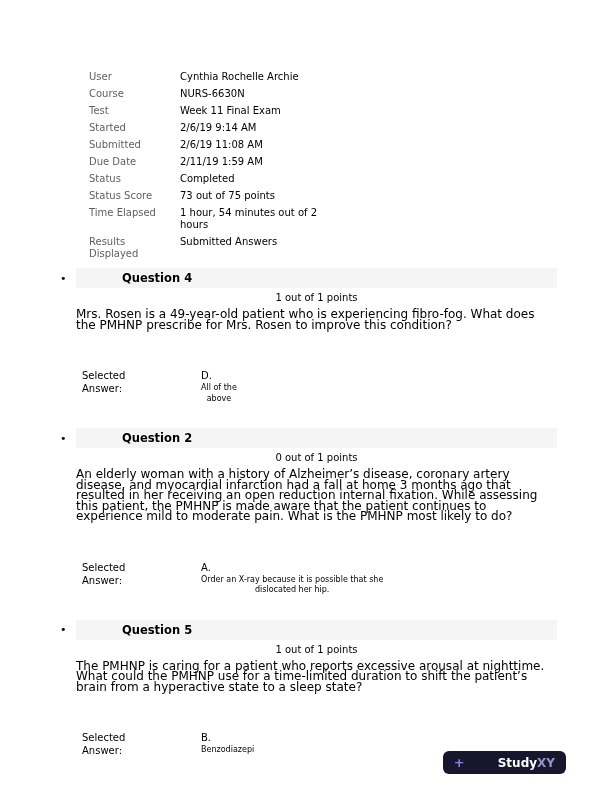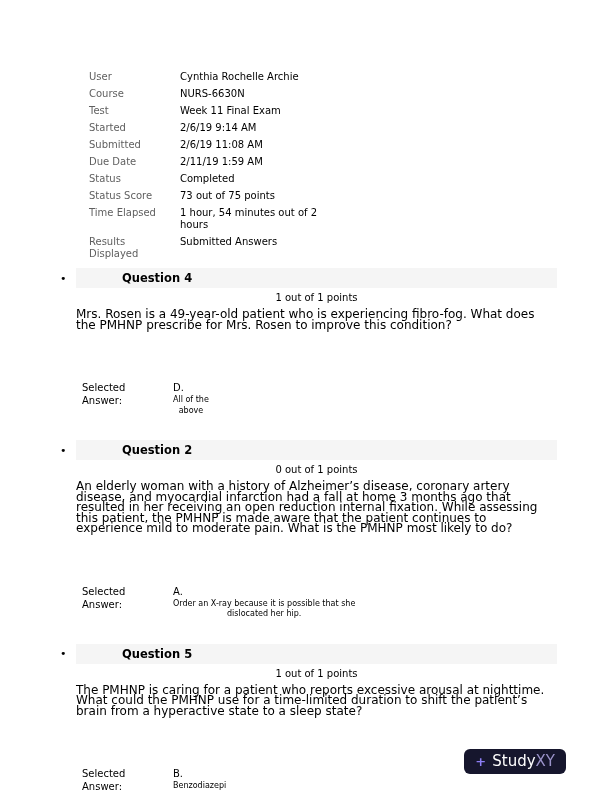--- a/index.html
+++ b/index.html
@@ -76,21 +76,22 @@
     font-size: 10px;
   }
   .q-text {
     margin: 6px 0 0 16px;
     width: 474px;
     font-size: 12px;
     line-height: 10.5px;
   }
   .q-answer {
     display: flex;
-    margin: 51px 0 0 22px;
+    margin: 39px 0 0 22px;
+    gap: 28px;
   }
   .ans-label {
     width: 62px;
     margin-right: 29px;
     font-size: 10px;
     line-height: 13px;
   }
   .ans-letter {
     font-size: 10px;
     line-height: 13px;
@@ -116,23 +117,24 @@
     border-radius: 6px;
     padding: 5px 11px;
   }
   .brand-plus {
     color: #8d7ef5;
     font-size: 13px;
     font-weight: bold;
     line-height: 1;
   }
   .brand-name {
-    font-size: 15px;
-    font-weight: normal;
+    font-size: 12px;
+    font-weight: bold;
     line-height: 1;
+    margin-left: 27px;
   }
   .brand-study { color: #ffffff; }
   .brand-xy { color: #9a92c9; }
 </style>
 </head>
 <body>
 
 <div class="page">
 
   <table class="meta">

